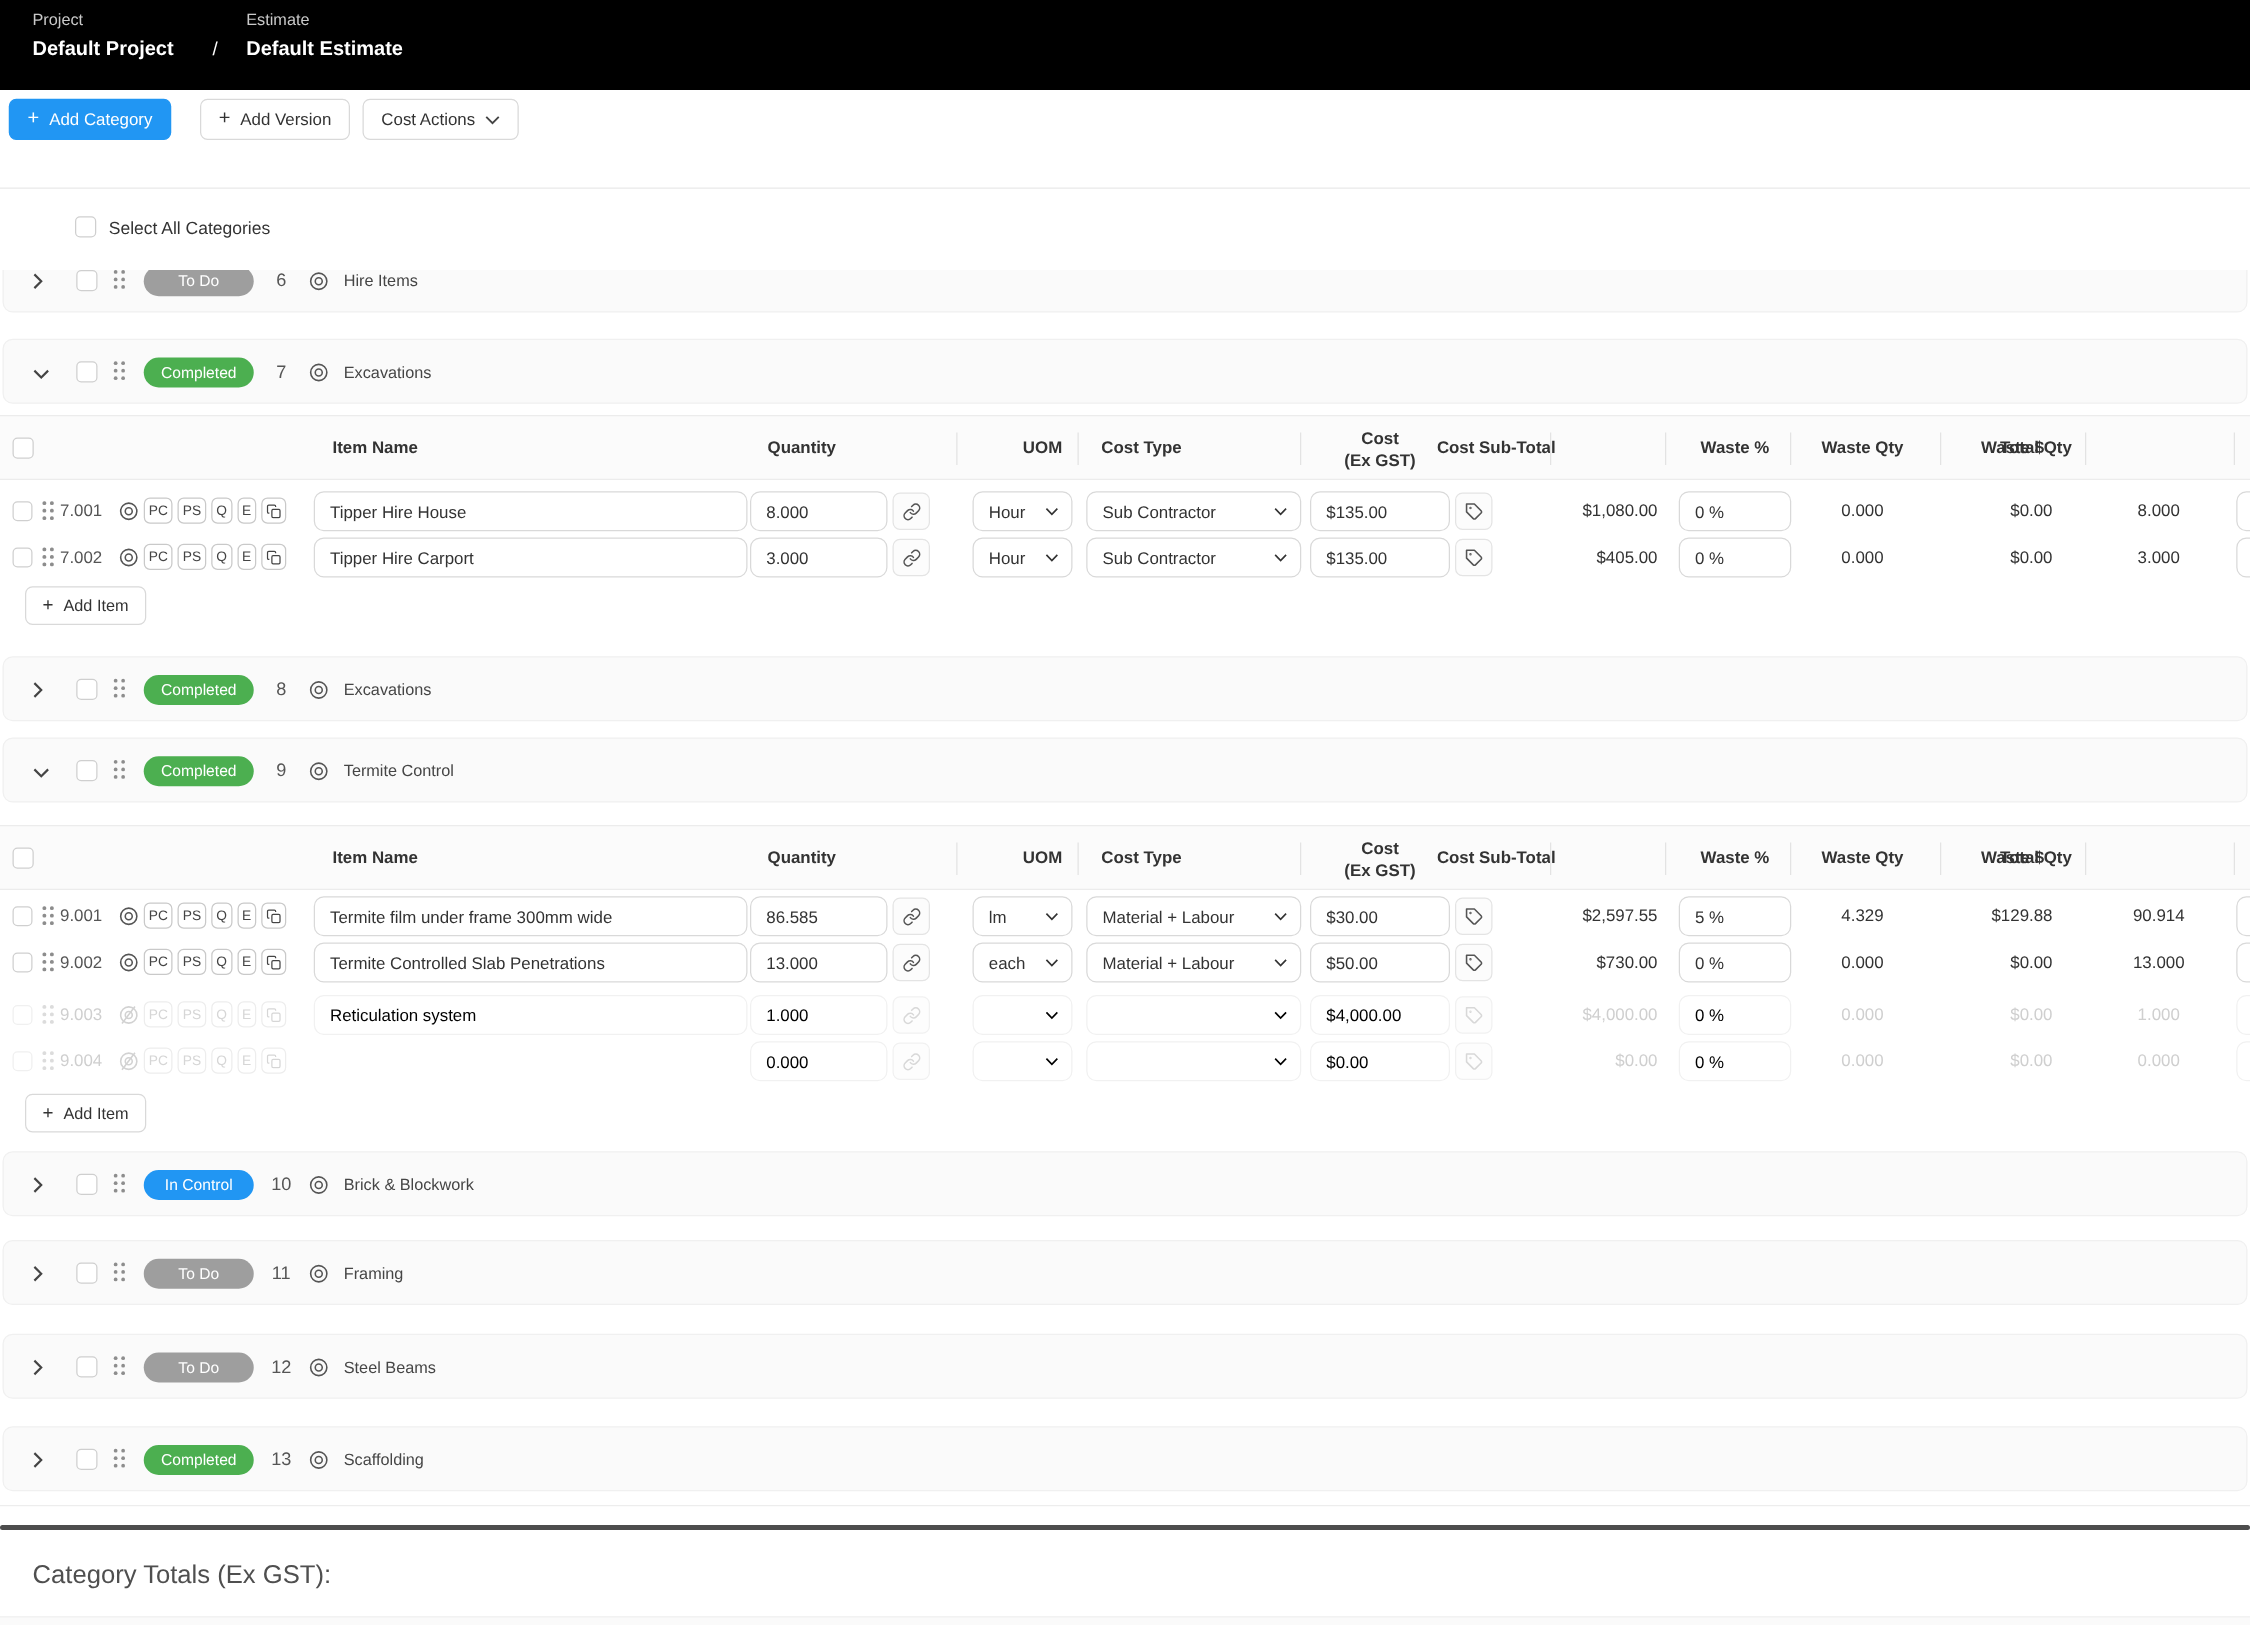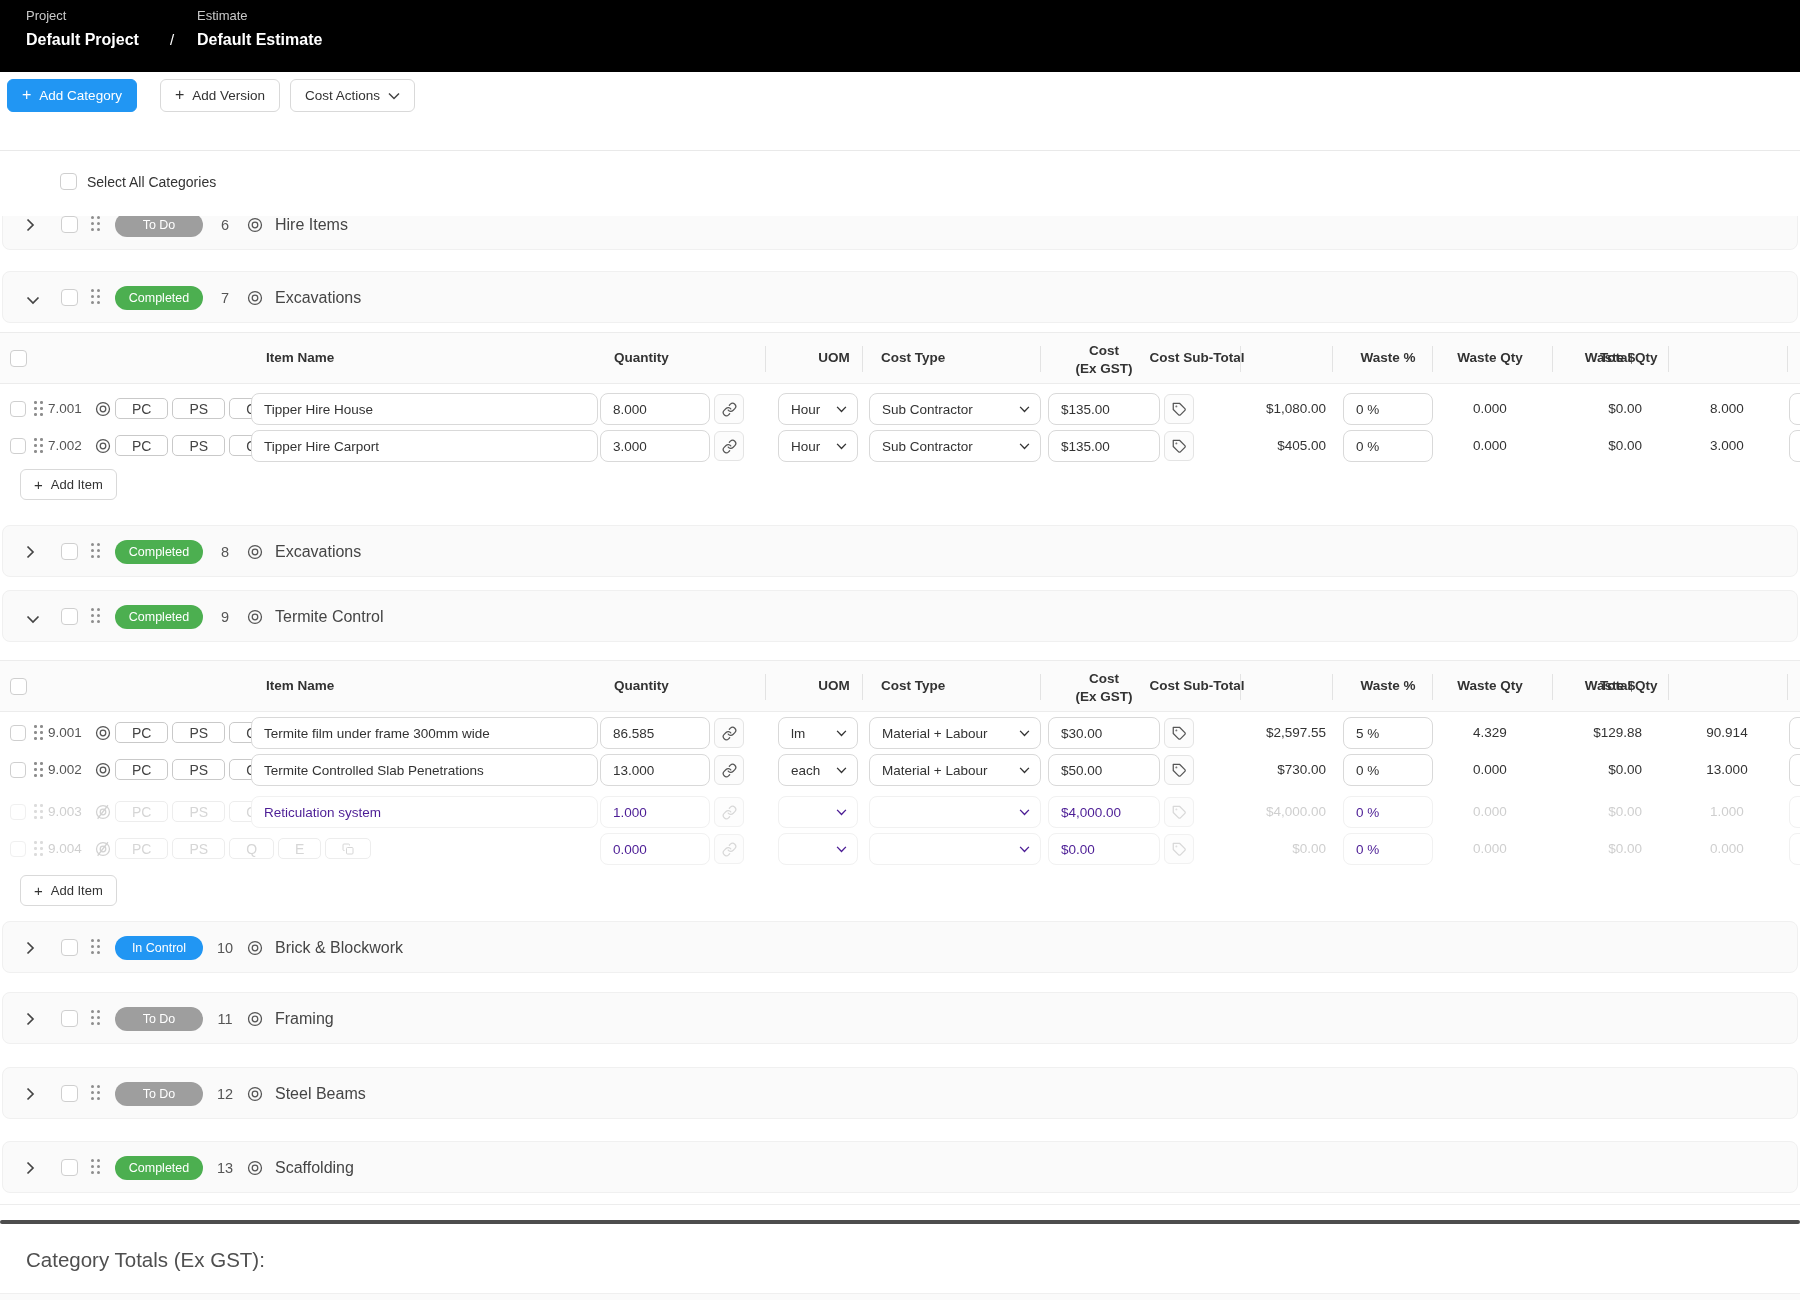--- a/index.html
+++ b/index.html
@@ -40,21 +40,21 @@
   .cat-chev{position:absolute;left:23px;top:19px;color:#444;cursor:pointer}
   .cat-cb{position:absolute;left:58px;top:17px}
   .drag{display:grid;grid-template-columns:3px 3px;grid-auto-rows:3px;gap:3px;cursor:grab}
   .drag i{background:#8d8d8d;border-radius:50%}
   .cat-drag{position:absolute;left:88px;top:17px}
   .badge{position:absolute;left:112px;top:14px;width:88px;height:24px;border-radius:12px;color:#fff;
          font-size:12.5px;display:flex;align-items:center;justify-content:center;white-space:nowrap;cursor:pointer}
   .badge.todo{background:#9e9e9e}.badge.completed{background:#4caf50}.badge.inprogress{background:#2196f3}
   .cat-num{position:absolute;left:204px;width:36px;text-align:center;line-height:52px;font-size:14.5px;color:#555}
   .cat-eye{position:absolute;left:243px;top:17px;color:#555;cursor:pointer}
-  .cat-name{position:absolute;left:272px;line-height:52px;font-size:16px;color:#454545;white-space:nowrap;cursor:pointer}
+  .cat-name{position:absolute;left:272px;line-height:52px;font-size:13px;color:#454545;white-space:nowrap;cursor:pointer}
 
   
   .theader{position:absolute;left:0;width:1800px;height:52px;background:#fbfbfb;
            border-top:1px solid #ececec;border-bottom:1px solid #ececec;box-sizing:border-box}
   .theader .cb{position:absolute;left:10px;top:17px}
   .hl{position:absolute;font-size:13.5px;font-weight:700;color:#333;line-height:50px;white-space:nowrap}
   .h-name{left:266px}.h-qty{left:614px}
   .h-uom{left:794px;width:80px;text-align:center}
   .h-ctype{left:881px}
   .h-cost{left:1048px;width:112px;line-height:1.3;top:9px;text-align:center}
@@ -66,22 +66,22 @@
   .hd{position:absolute;top:13px;width:1px;height:26px;background:#e3e3e3}
 
   
   .item-row{position:absolute;left:0;width:1800px;height:32px}
   .item-row .cb{width:16px;height:16px;position:absolute;left:10px;top:8px}
   .cell-drag{position:absolute;left:34px;top:8px}
   .item-row .drag i{width:2.6px;height:2.6px}
   .cell-id{position:absolute;left:48px;line-height:32px;font-size:13.5px;color:#555;white-space:nowrap}
   .cell-eye{position:absolute;left:94px;top:7px;color:#555;cursor:pointer}
   .cell-acts{position:absolute;left:115px;top:5px;display:flex;gap:4px;align-items:center}
-  .pill{height:21px;min-width:15px;padding:0 16px;border:1px solid #c9c9c9;border-radius:5px;background:#fff;
-        font-size:14px;color:#444;display:inline-flex;align-items:center;justify-content:center;cursor:pointer;box-sizing:border-box}
+  .pill{height:21px;min-width:15px;padding:0 3px;border:1px solid #c9c9c9;border-radius:5px;background:#fff;
+        font-size:11px;color:#444;display:inline-flex;align-items:center;justify-content:center;cursor:pointer;box-sizing:border-box}
   .inp{position:absolute;top:0;height:32px;border:1px solid #d9d9d9;border-radius:8px;background:#fff;
        font-family:"Liberation Sans",sans-serif;font-size:13.5px;color:#333;padding:0 12px;box-sizing:border-box;outline:none}
   .sel{position:absolute;top:0;height:32px;border:1px solid #d9d9d9;border-radius:8px;background:#fff;
        font-size:13.5px;color:#333;box-sizing:border-box;display:flex;align-items:center;
        justify-content:space-between;padding:0 10px 0 12px;cursor:pointer}
   .icon-btn{position:absolute;top:1px;width:30px;height:30px;border:1px solid #e4e4e4;border-radius:6px;
             background:#fcfcfc;color:#555;display:flex;align-items:center;justify-content:center;cursor:pointer;box-sizing:border-box}
   .txt{position:absolute;top:0;height:32px;line-height:32px;font-size:13.5px;color:#333;white-space:nowrap}
   .cell-name{left:251px;width:347px}
   .cell-qty{left:600px;width:110px}
@@ -91,21 +91,21 @@
   .cell-cost{left:1048px;width:112px}
   .cell-tag{left:1164px}
   .cell-subtotal{left:1200px;width:126px;text-align:right}
   .cell-wpct{left:1343px;width:90px}
   .cell-wqty{left:1440px;width:100px;text-align:center}
   .cell-wamt{left:1556px;width:86px;text-align:right}
   .cell-tqty{left:1677px;width:100px;text-align:center}
   .cell-next{left:1789px;width:36px}
 
   
-  .item-row.dis .inp,.item-row.dis .sel{border-color:#f1f1f1;color:#4c1d95}
+  .item-row.dis .inp,.item-row.dis .sel{border-color:#f1f1f1;color:#000000}
   .item-row.dis .icon-btn{border-color:#f1f1f1;color:#d8d8d8;background:#fdfdfd}
   .item-row.dis .txt,.item-row.dis .cell-id{color:#cfcfcf}
   .item-row.dis .pill{border-color:#ededed;color:#d6d6d6}
   .item-row.dis .cb{border-color:#f0f0f0}
   .item-row.dis .cell-eye{color:#d2d2d2}
   .item-row.dis .drag i{background:#dcdcdc}
 
   .add-item{position:absolute;left:20px;height:31px;display:inline-flex;align-items:center;gap:8px;
             padding:0 13px;border:1px solid #d9d9d9;border-radius:6px;background:#fff;font-size:13px;
             color:#333;cursor:pointer;box-sizing:border-box;white-space:nowrap}

